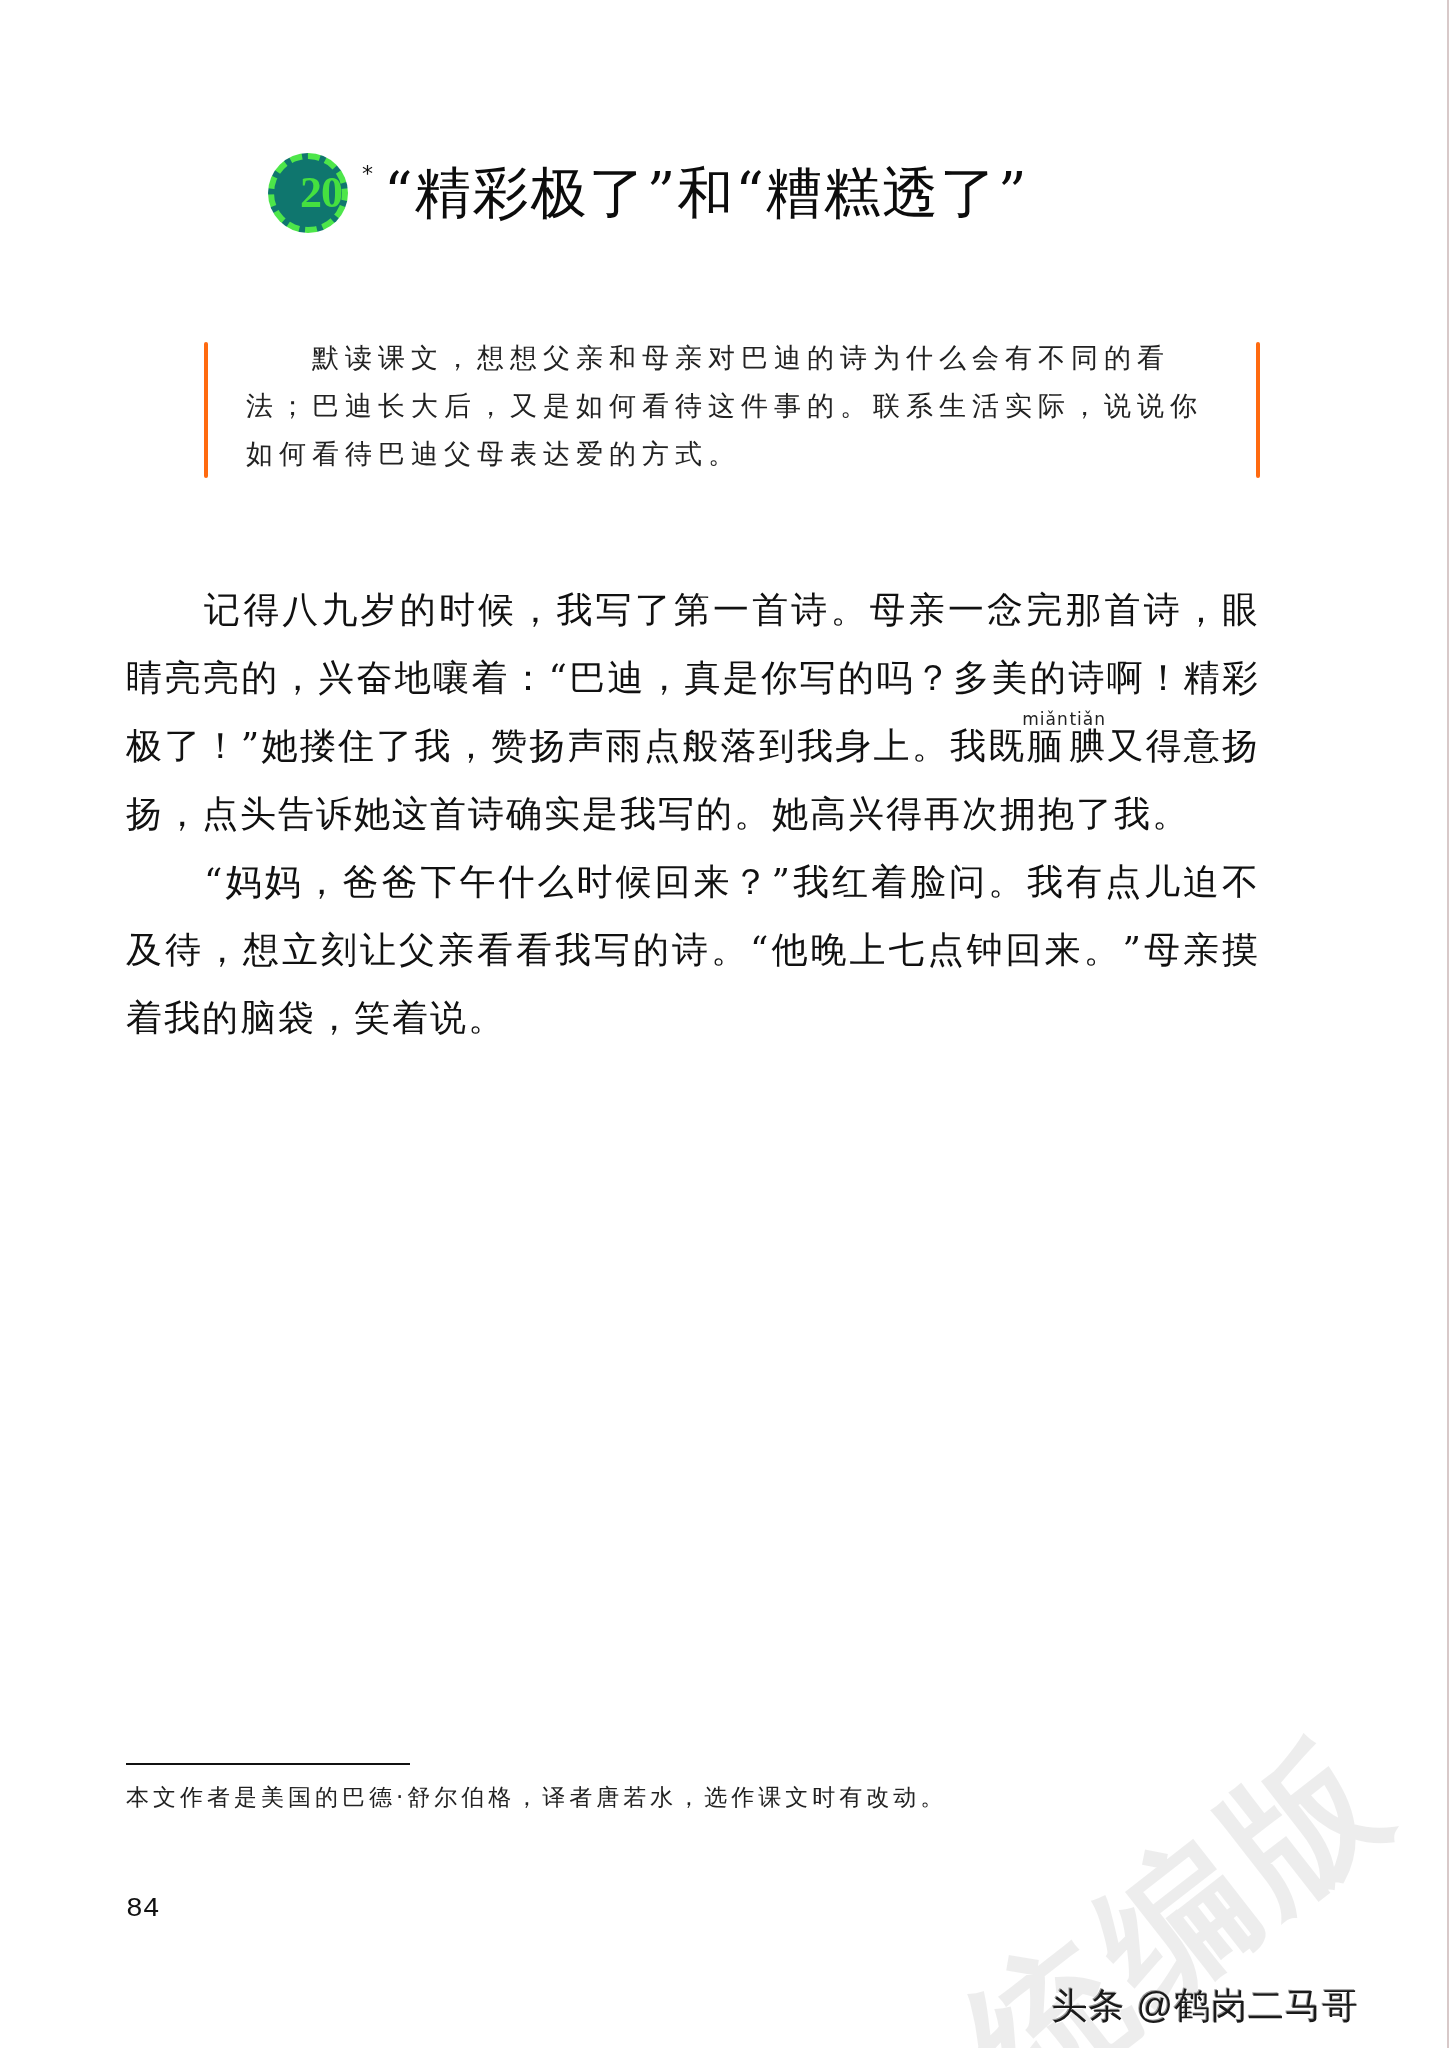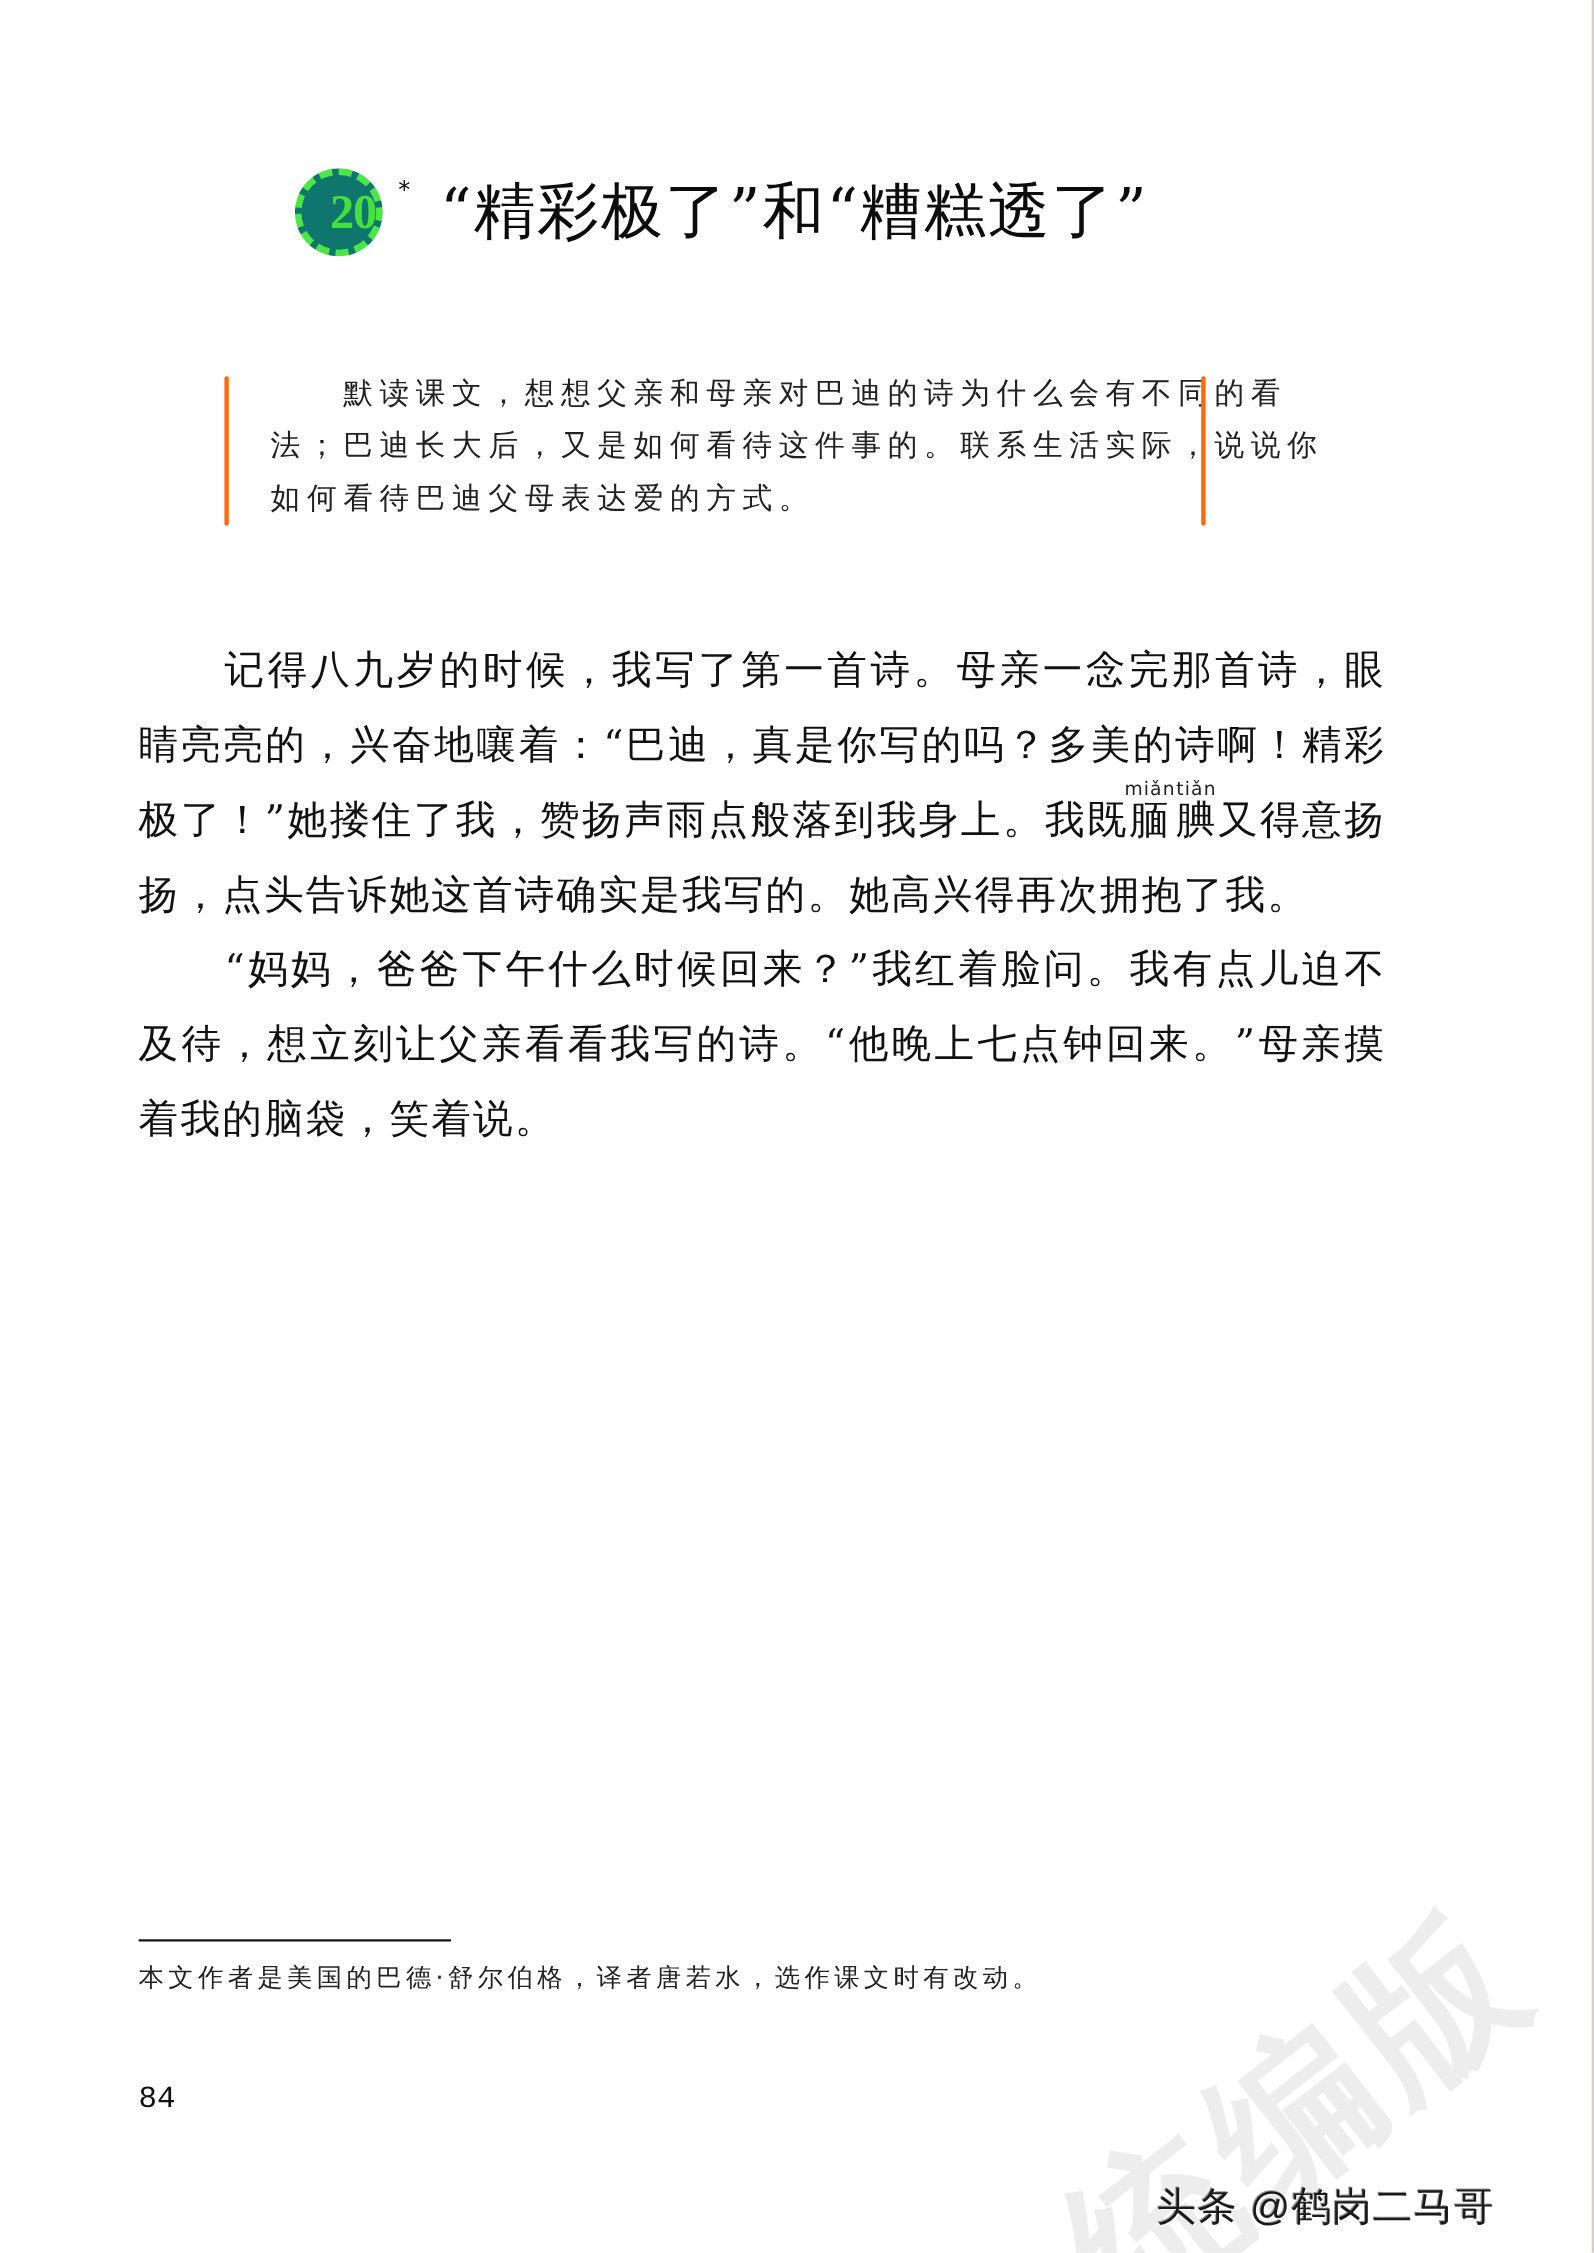--- a/index.html
+++ b/index.html
@@ -56,34 +56,34 @@
     }
     .lesson-star {
       position: absolute;
       left: 88px;
       top: 2px;
       font-size: 22px;
       color: #111;
       font-family: "DejaVu Sans", sans-serif;
     }
     .lesson-title {
-      margin-left: 52px;
+      margin-left: 36px;
       font-size: 56px;
       font-family: "DejaVu Serif", serif;
       font-weight: normal;
       letter-spacing: 2px;
       color: #0c0c0c;
       line-height: 1;
     }
     
     .prompt-box {
       position: absolute;
       left: 204px;
       top: 342px;
-      width: 892px;
+      width: 1056px;
       height: 136px;
       text-decoration: underline;
     }
     .prompt-bar {
       position: absolute;
       top: 0;
       width: 4px;
       height: 136px;
       background: #ff6a10;
       border-radius: 2px;

